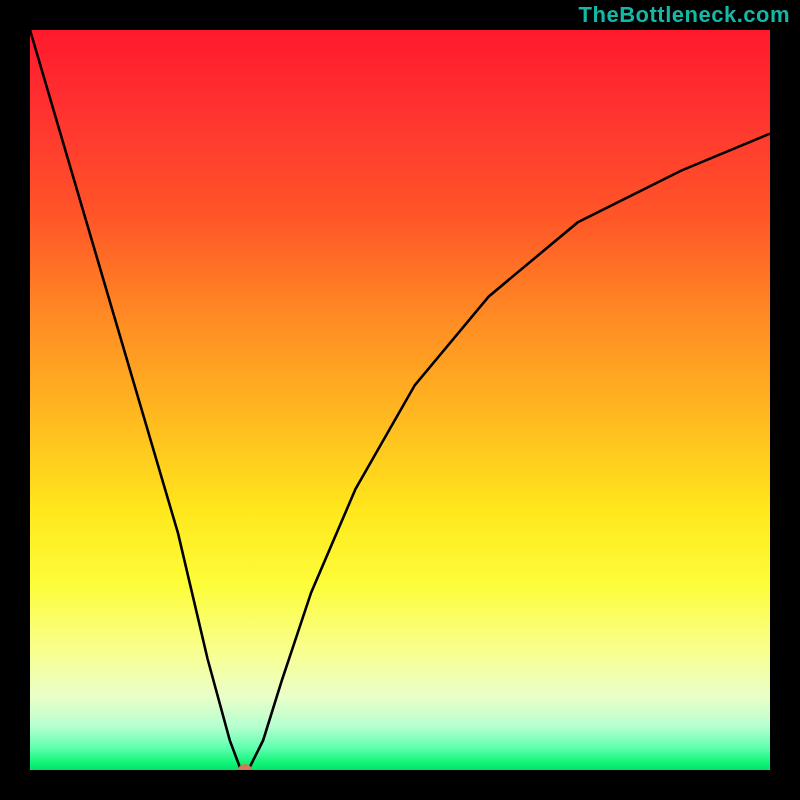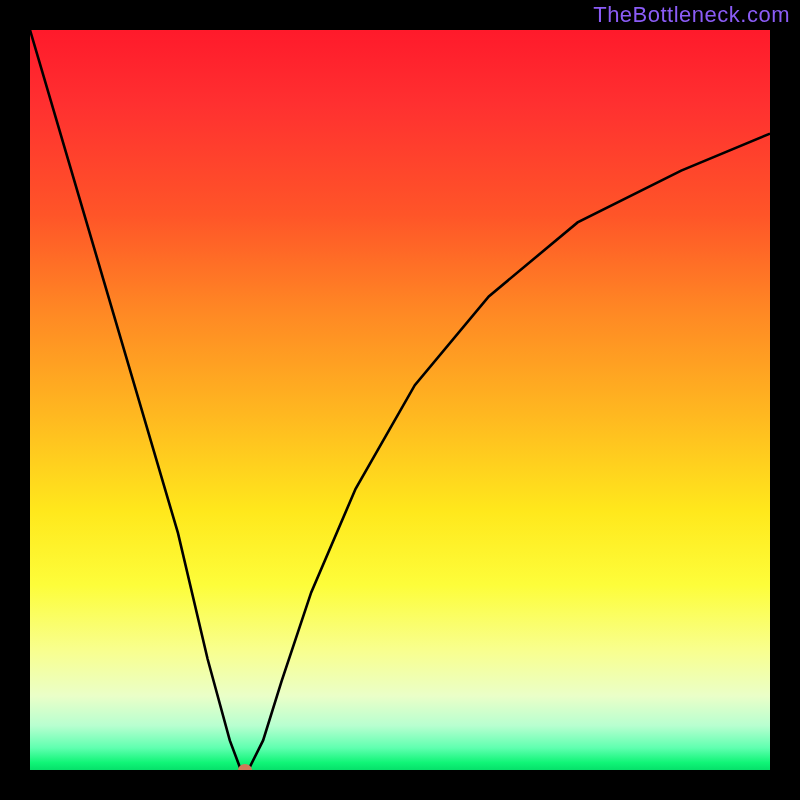--- a/index.html
+++ b/index.html
@@ -16,23 +16,23 @@
     top: 0;
     left: 0;
     width: 800px;
     height: 800px;
     background: #000;
   }
   .watermark {
     position: absolute;
     top: 2px;
     right: 10px;
-    color: #8b5cf6;
+    color: #14b8a6;
     font-size: 22px;
-    font-weight: 400;
+    font-weight: 700;
     letter-spacing: 0.5px;
     z-index: 10;
   }
   .plot-area {
     position: absolute;
     left: 30px;
     top: 30px;
     width: 740px;
     height: 740px;
     overflow: hidden;

